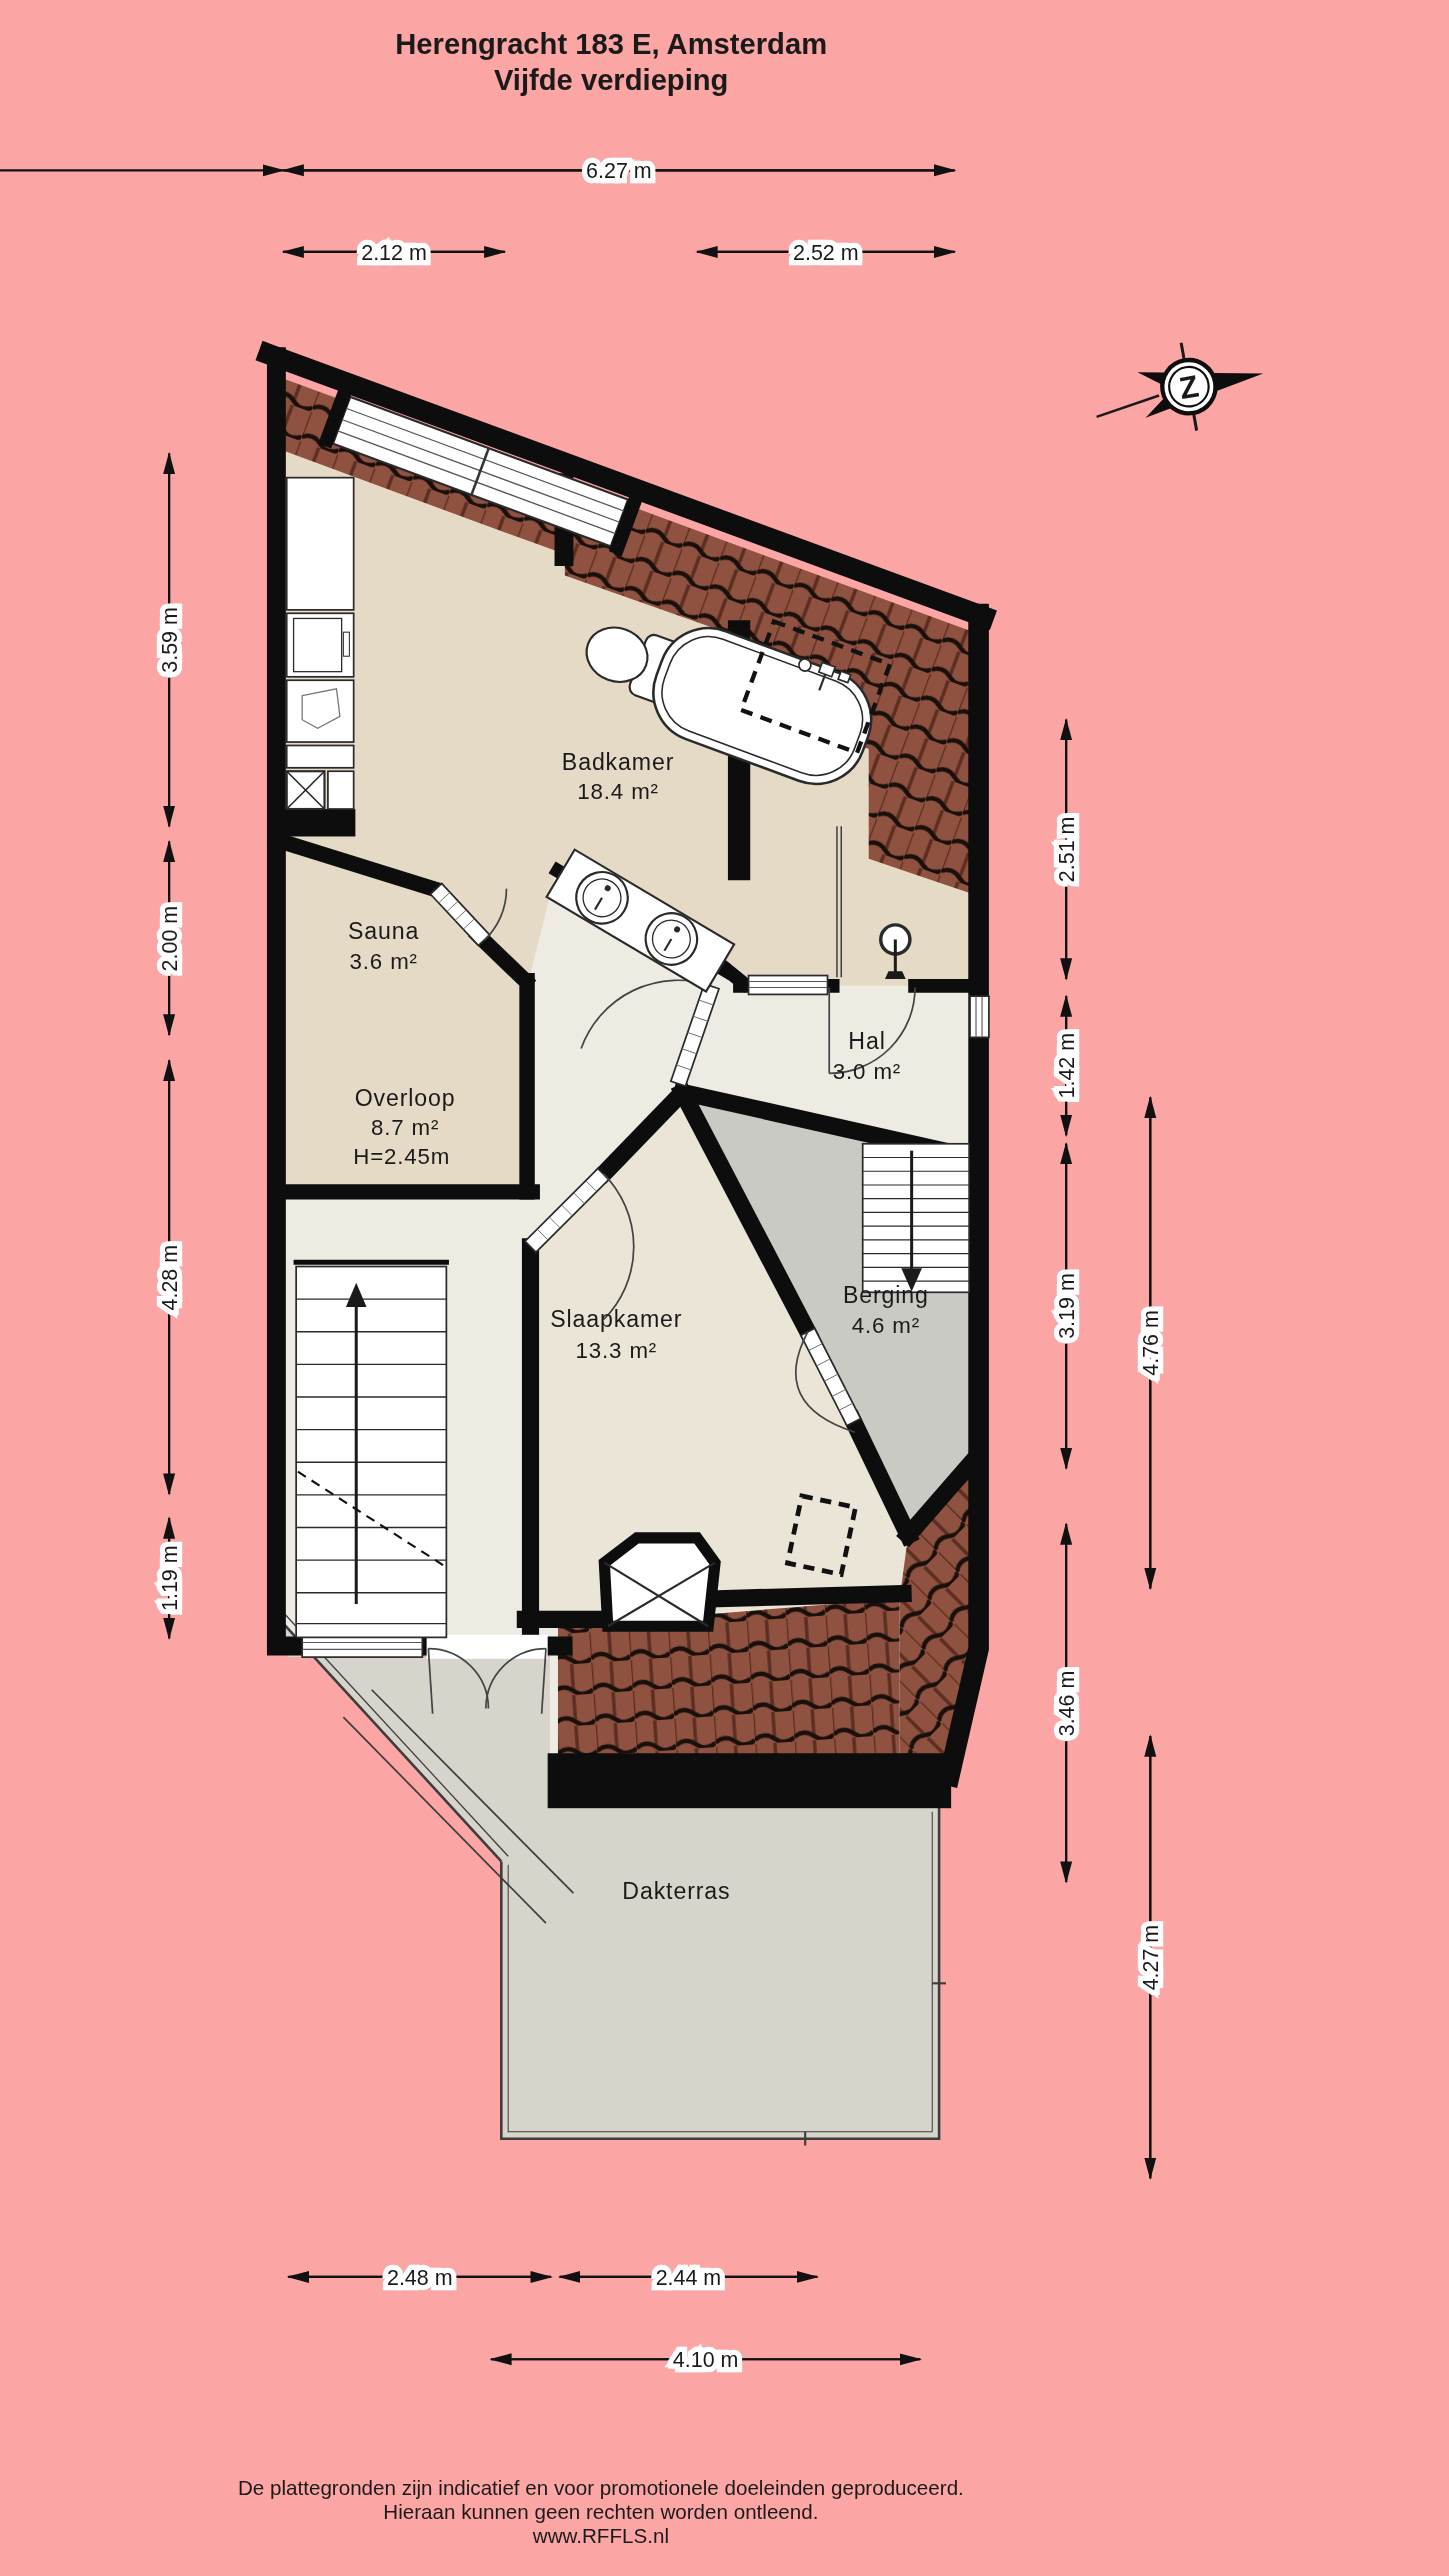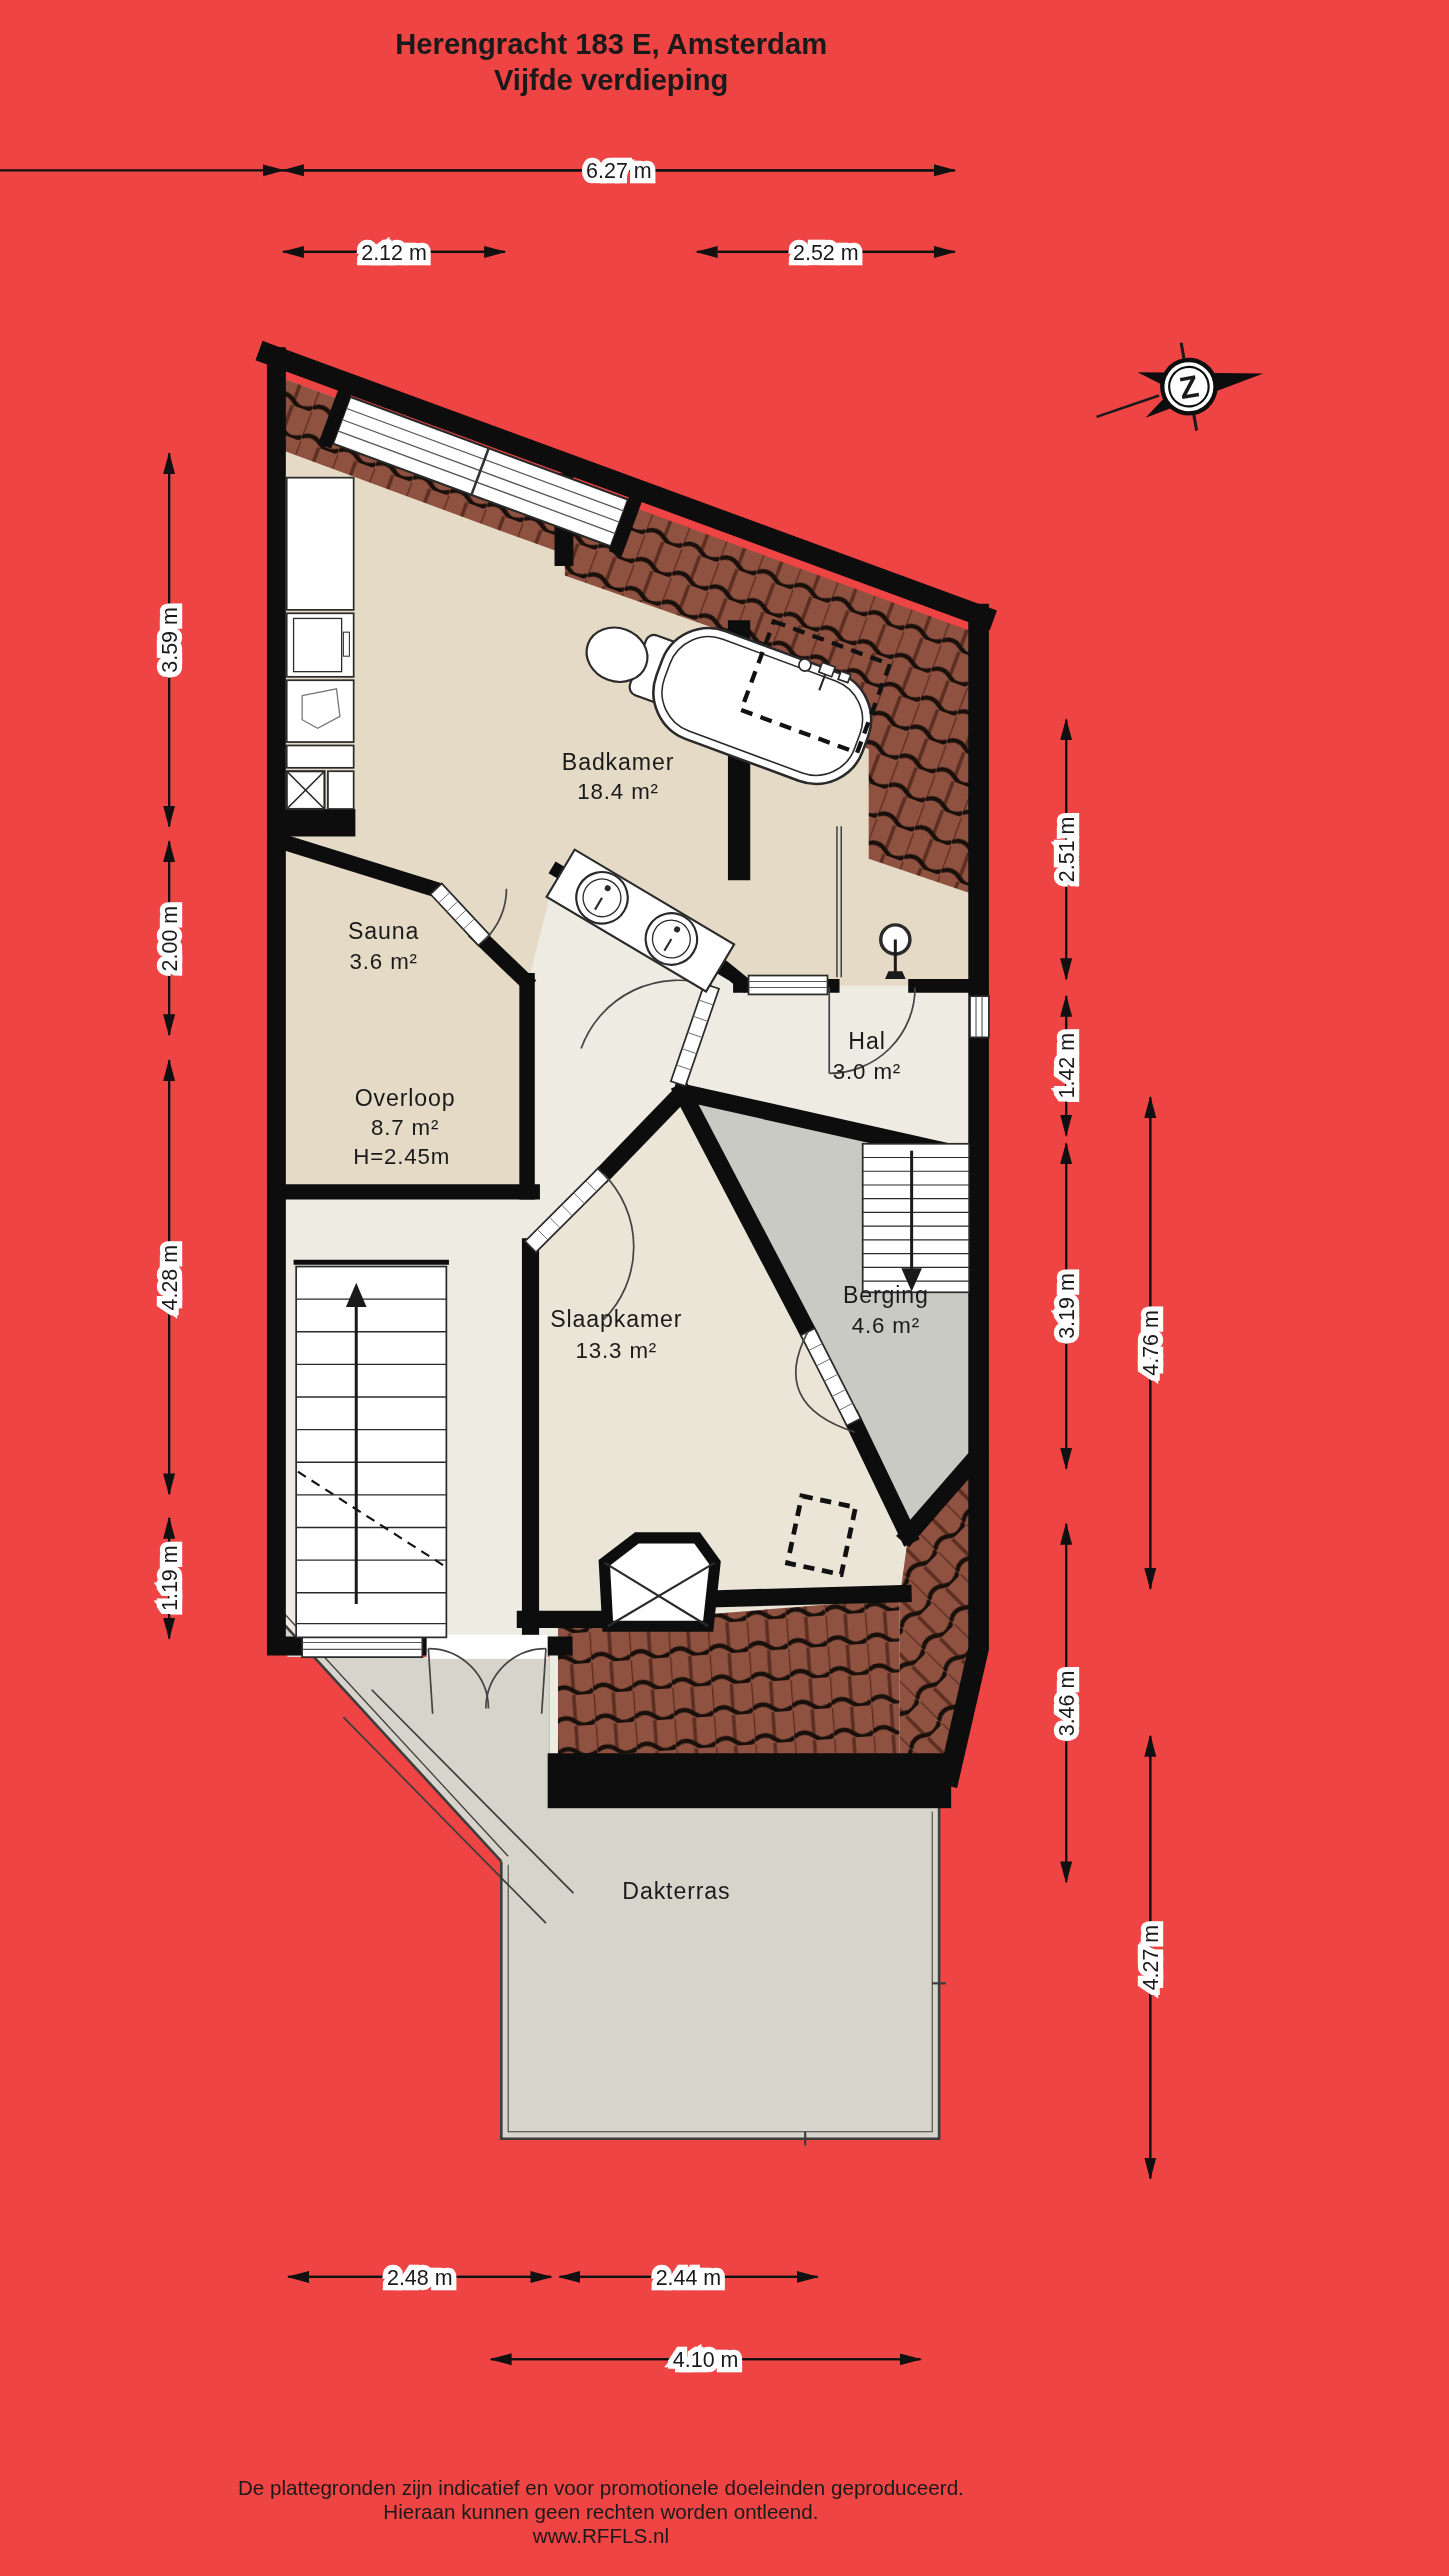--- a/index.html
+++ b/index.html
@@ -1,16 +1,16 @@
 <!DOCTYPE html>
 <html style="--wall: #0d0d0d; --floor_bath: #e5dac6; --floor_hall: #edebe2; --floor_bed: #eae5d7; --berging: #c9cac3; --terrace: #d6d4cb; --roof: #8f5140; --roof_dark: #19100b; --roof_rib: #5a2d20;font-size:13.7px"><head>
 <meta charset="utf-8">
 <style>
   html,body{margin:0;padding:0;background:#ffffff;}
-  .page{width:1449px;height:2576px;position:relative;background:#ef4444;
+  .page{width:1449px;height:2576px;position:relative;background:#fca5a5;
         font-family:"Liberation Sans", sans-serif;}
   svg{position:absolute;left:0;top:0;}
   text{fill:#1a1a1a;}
   .title-line{font-size:34px;font-weight:bold;text-anchor:middle;}
   .room-label{font-size:27px;text-anchor:middle;letter-spacing:1px;}
   .room-sub{font-size:26px;text-anchor:middle;letter-spacing:1px;}
   .dim-label{font-size:25px;text-anchor:middle;paint-order:stroke;stroke:#ffffff;stroke-width:12px;}
   .footer-line{font-size:24px;text-anchor:middle;}
   .wall{stroke:var(--wall);fill:none;}
   .thinline{stroke:#3d3d3d;fill:none;}

